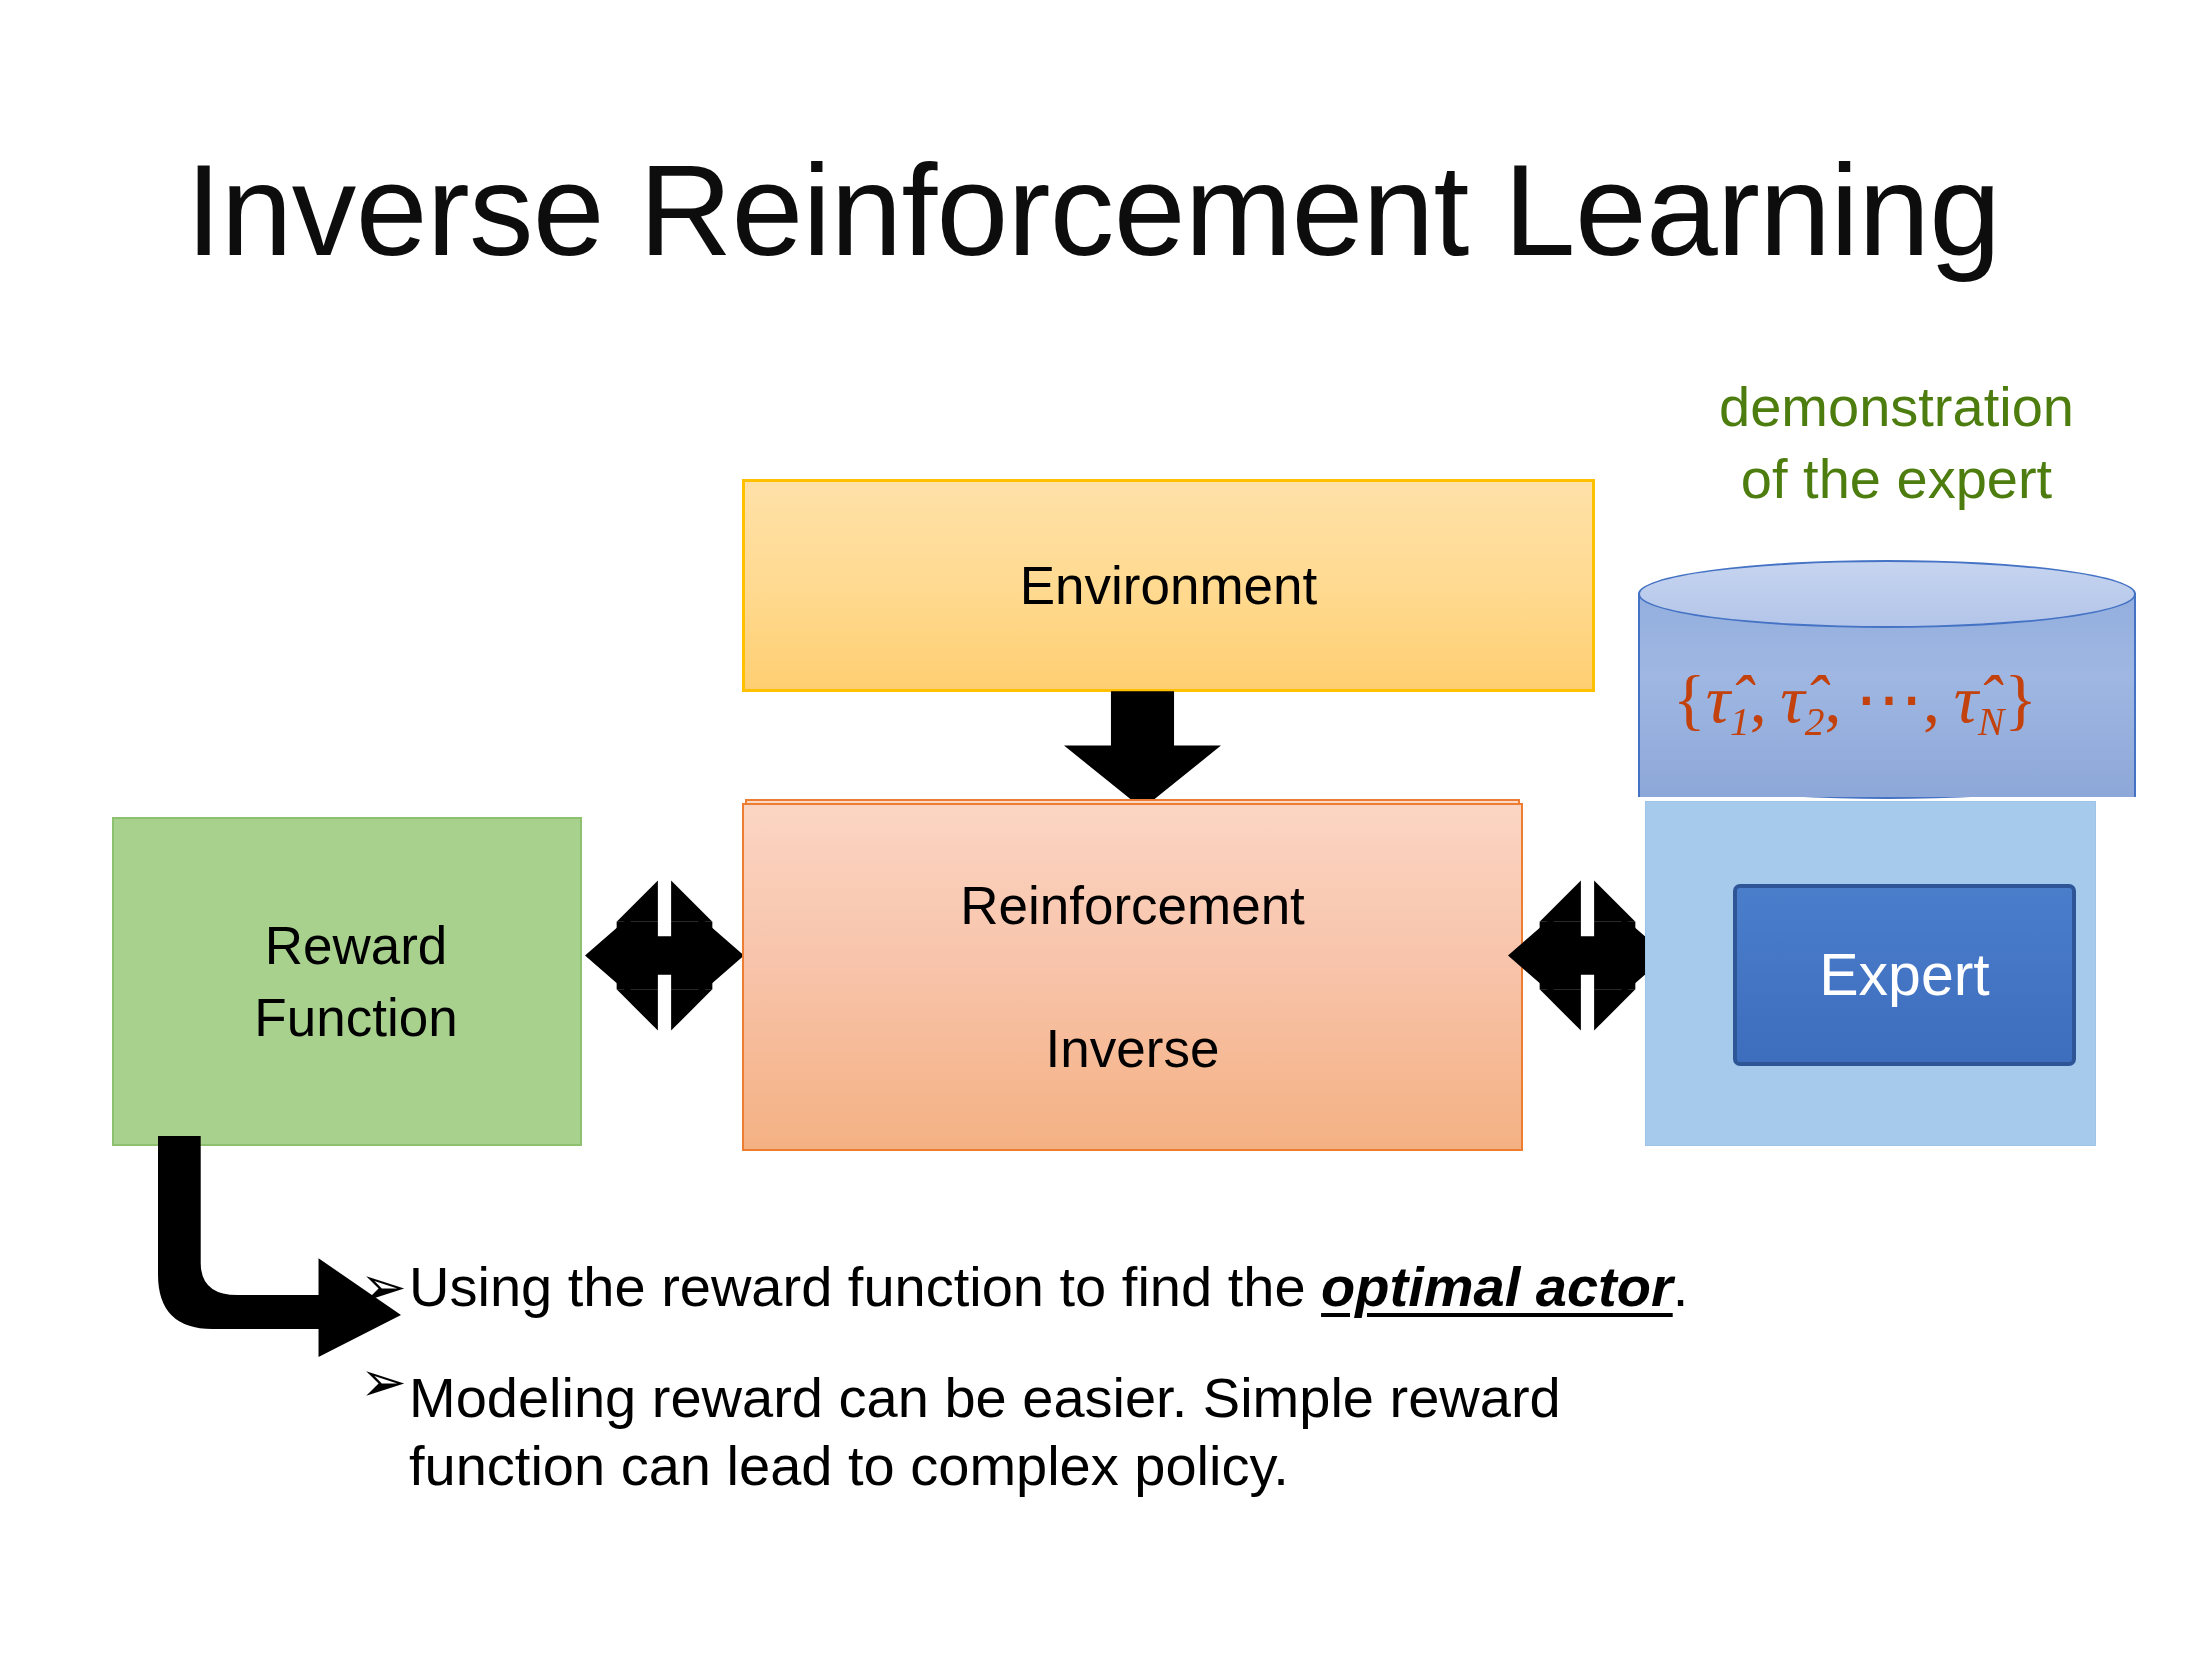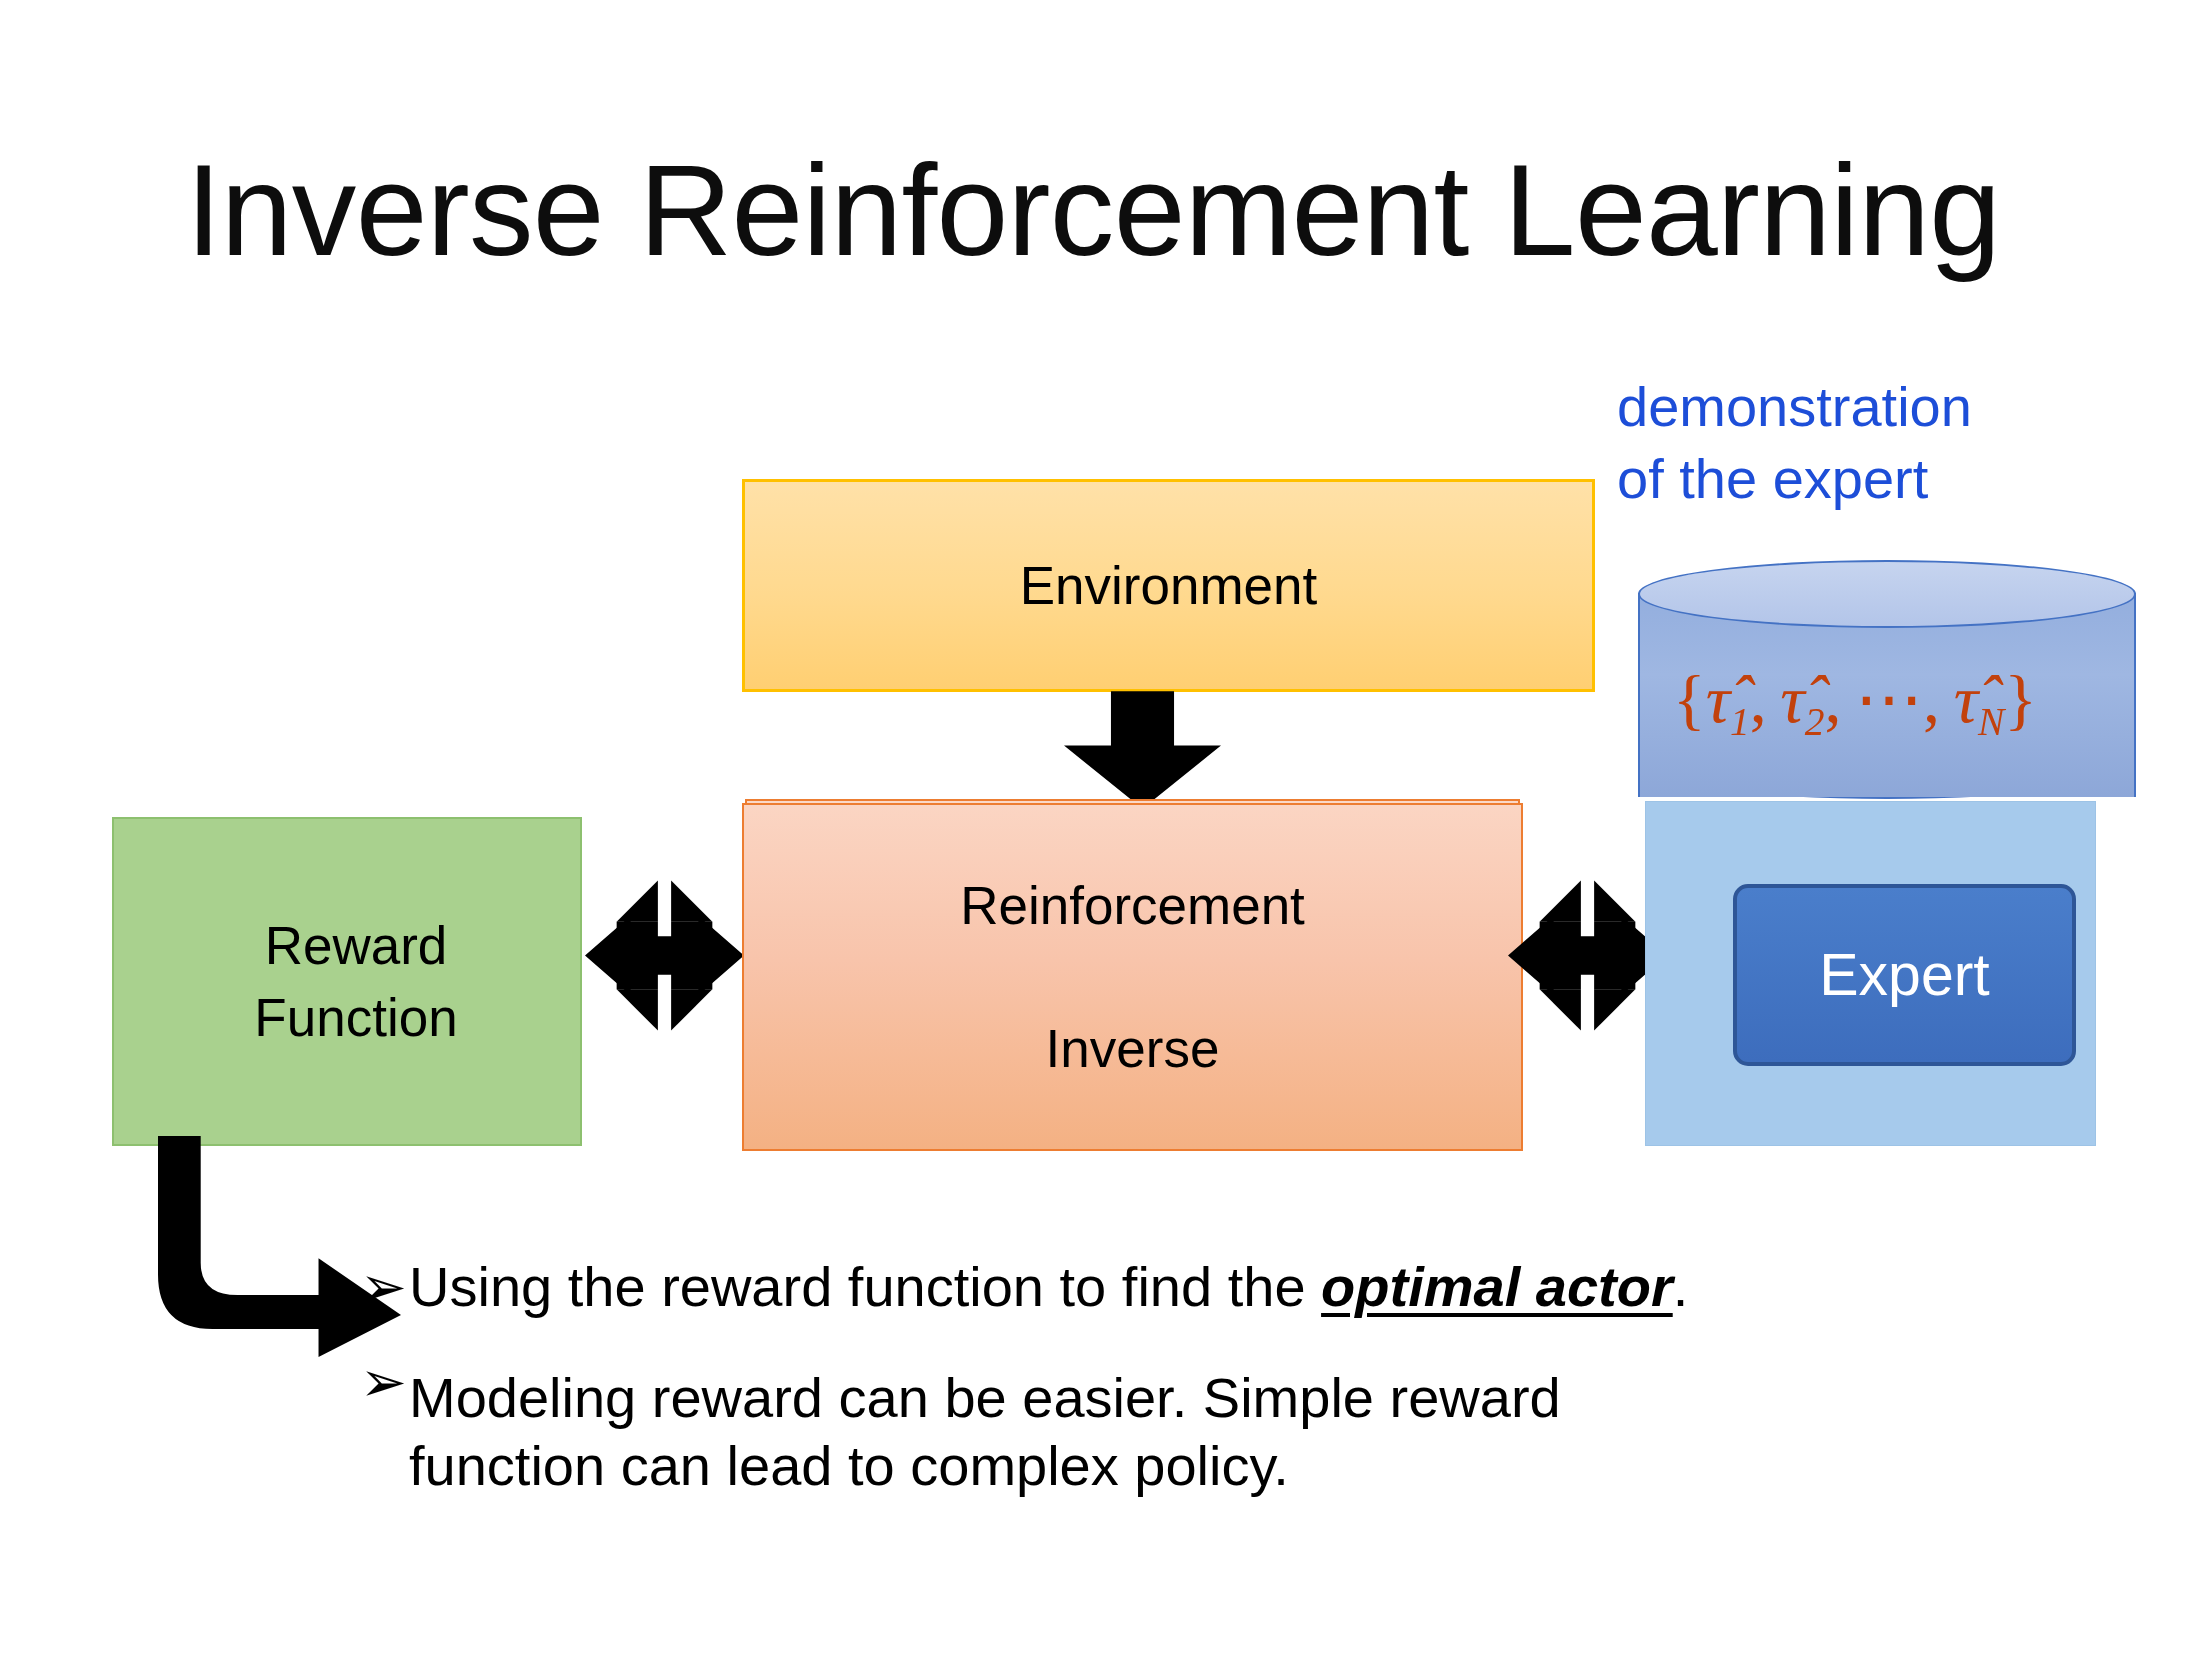--- a/index.html
+++ b/index.html
@@ -77,23 +77,24 @@
     width: 853px; height: 213px;
     background: linear-gradient(180deg, #ffe1a8 0%, #ffd98e 55%, #ffcf72 100%);
     border: 3.7px solid #ffc000;
   }
 
   
   #demonstration-label {
     position: absolute;
     left: 1617px; top: 371px;
     width: 559px;
+    text-align: center;
     font-size: 56px;
     line-height: 1.28;
-    color: #1d4ed8;
+    color: #4d7c0f;
   }
 
   #expert-backing-rect {
     position: absolute;
     left: 1645px; top: 801px;
     width: 451px; height: 345px;
     background: #a6caec;
     border: 1.5px solid #9dc3e6;
     box-sizing: border-box;
   }
@@ -147,21 +148,21 @@
     font-style: italic;
     vertical-align: -0.32em;
   }
 
   #expert-box {
     position: absolute;
     left: 1733px; top: 884px;
     width: 343px; height: 182px;
     background: linear-gradient(180deg, #4a7ecb 0%, #3d6dbd 100%);
     border: 4.4px solid #2e5697;
-    border-radius: 15px;
+    border-radius: 7px;
     box-sizing: border-box;
     display: flex;
     align-items: center;
     justify-content: center;
     color: #ffffff;
     font-size: 59px;
   }
 
   
   .arrow-svg { position: absolute; }

